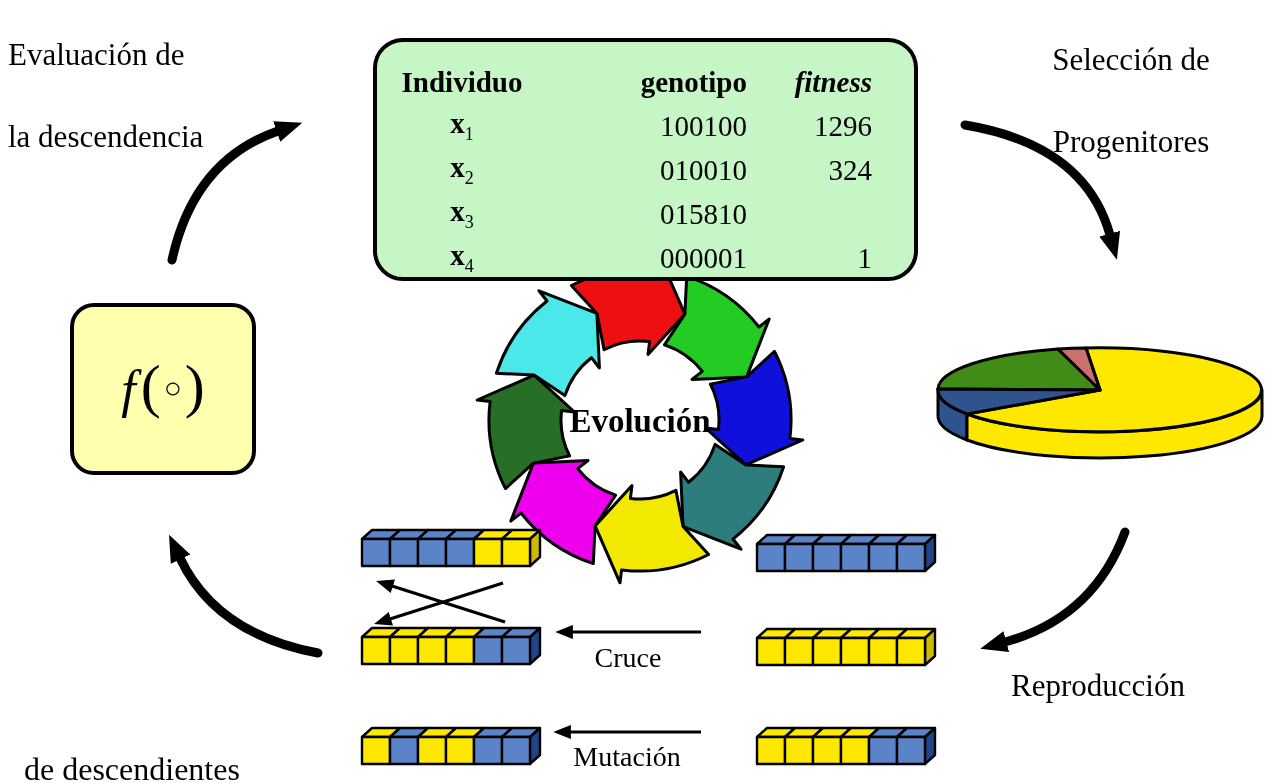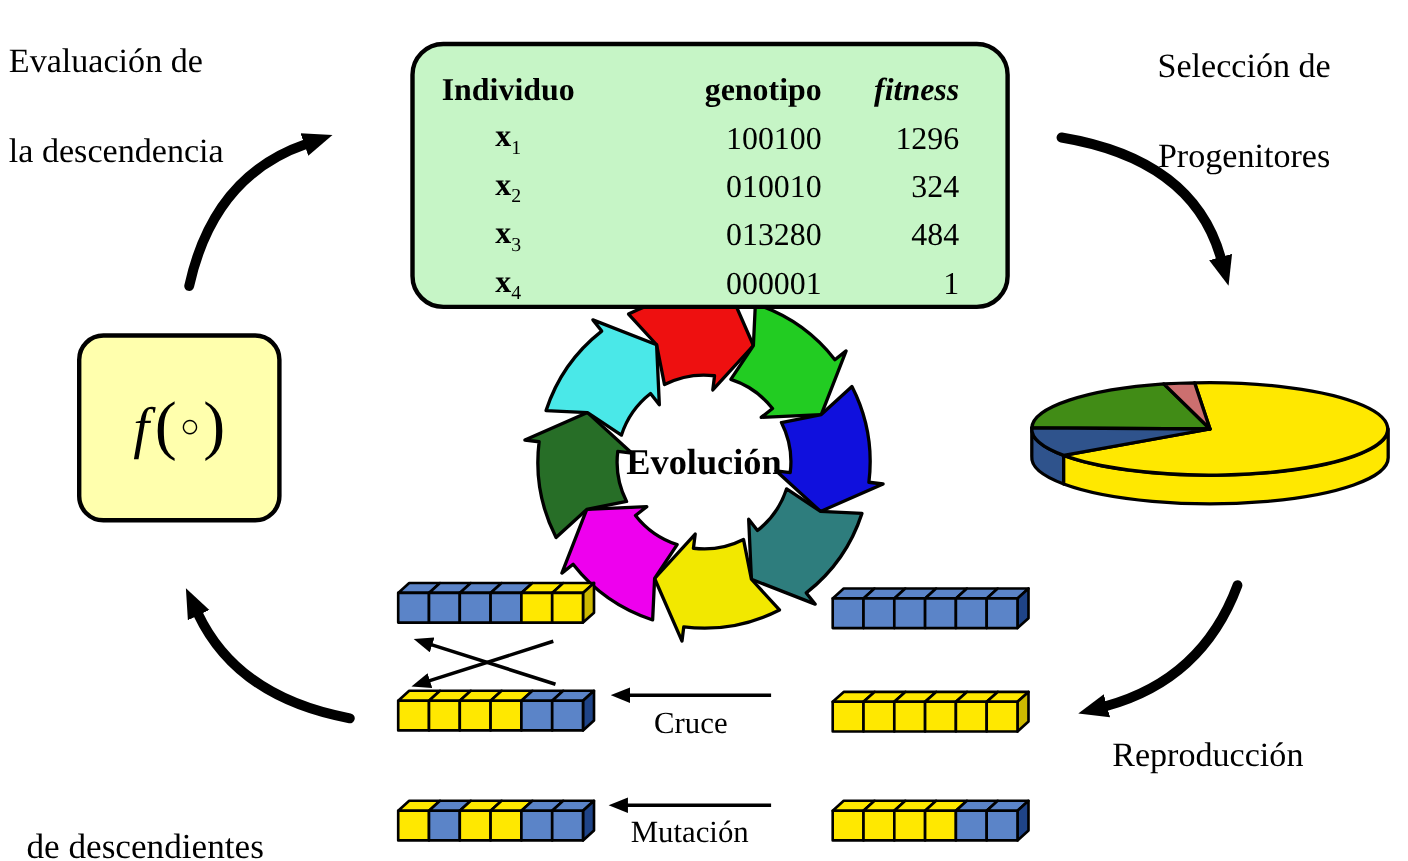--- a/index.html
+++ b/index.html
@@ -206,22 +206,21 @@
           <span class="c2">100100</span>
           <span class="c3">1296</span>
         </div>
         <div class="t-row">
           <span class="c1"><b>x</b><sub>2</sub></span>
           <span class="c2">010010</span>
           <span class="c3">324</span>
         </div>
         <div class="t-row">
           <span class="c1"><b>x</b><sub>3</sub></span>
-          <span class="c2">013280</span>
-          <span class="c3">484</span>
+          <span class="c2">015810</span>
         </div>
         <div class="t-row">
           <span class="c1"><b>x</b><sub>4</sub></span>
           <span class="c2">000001</span>
           <span class="c3">1</span>
         </div>
       </div>
   </div>
 
   <div class="fbox">

